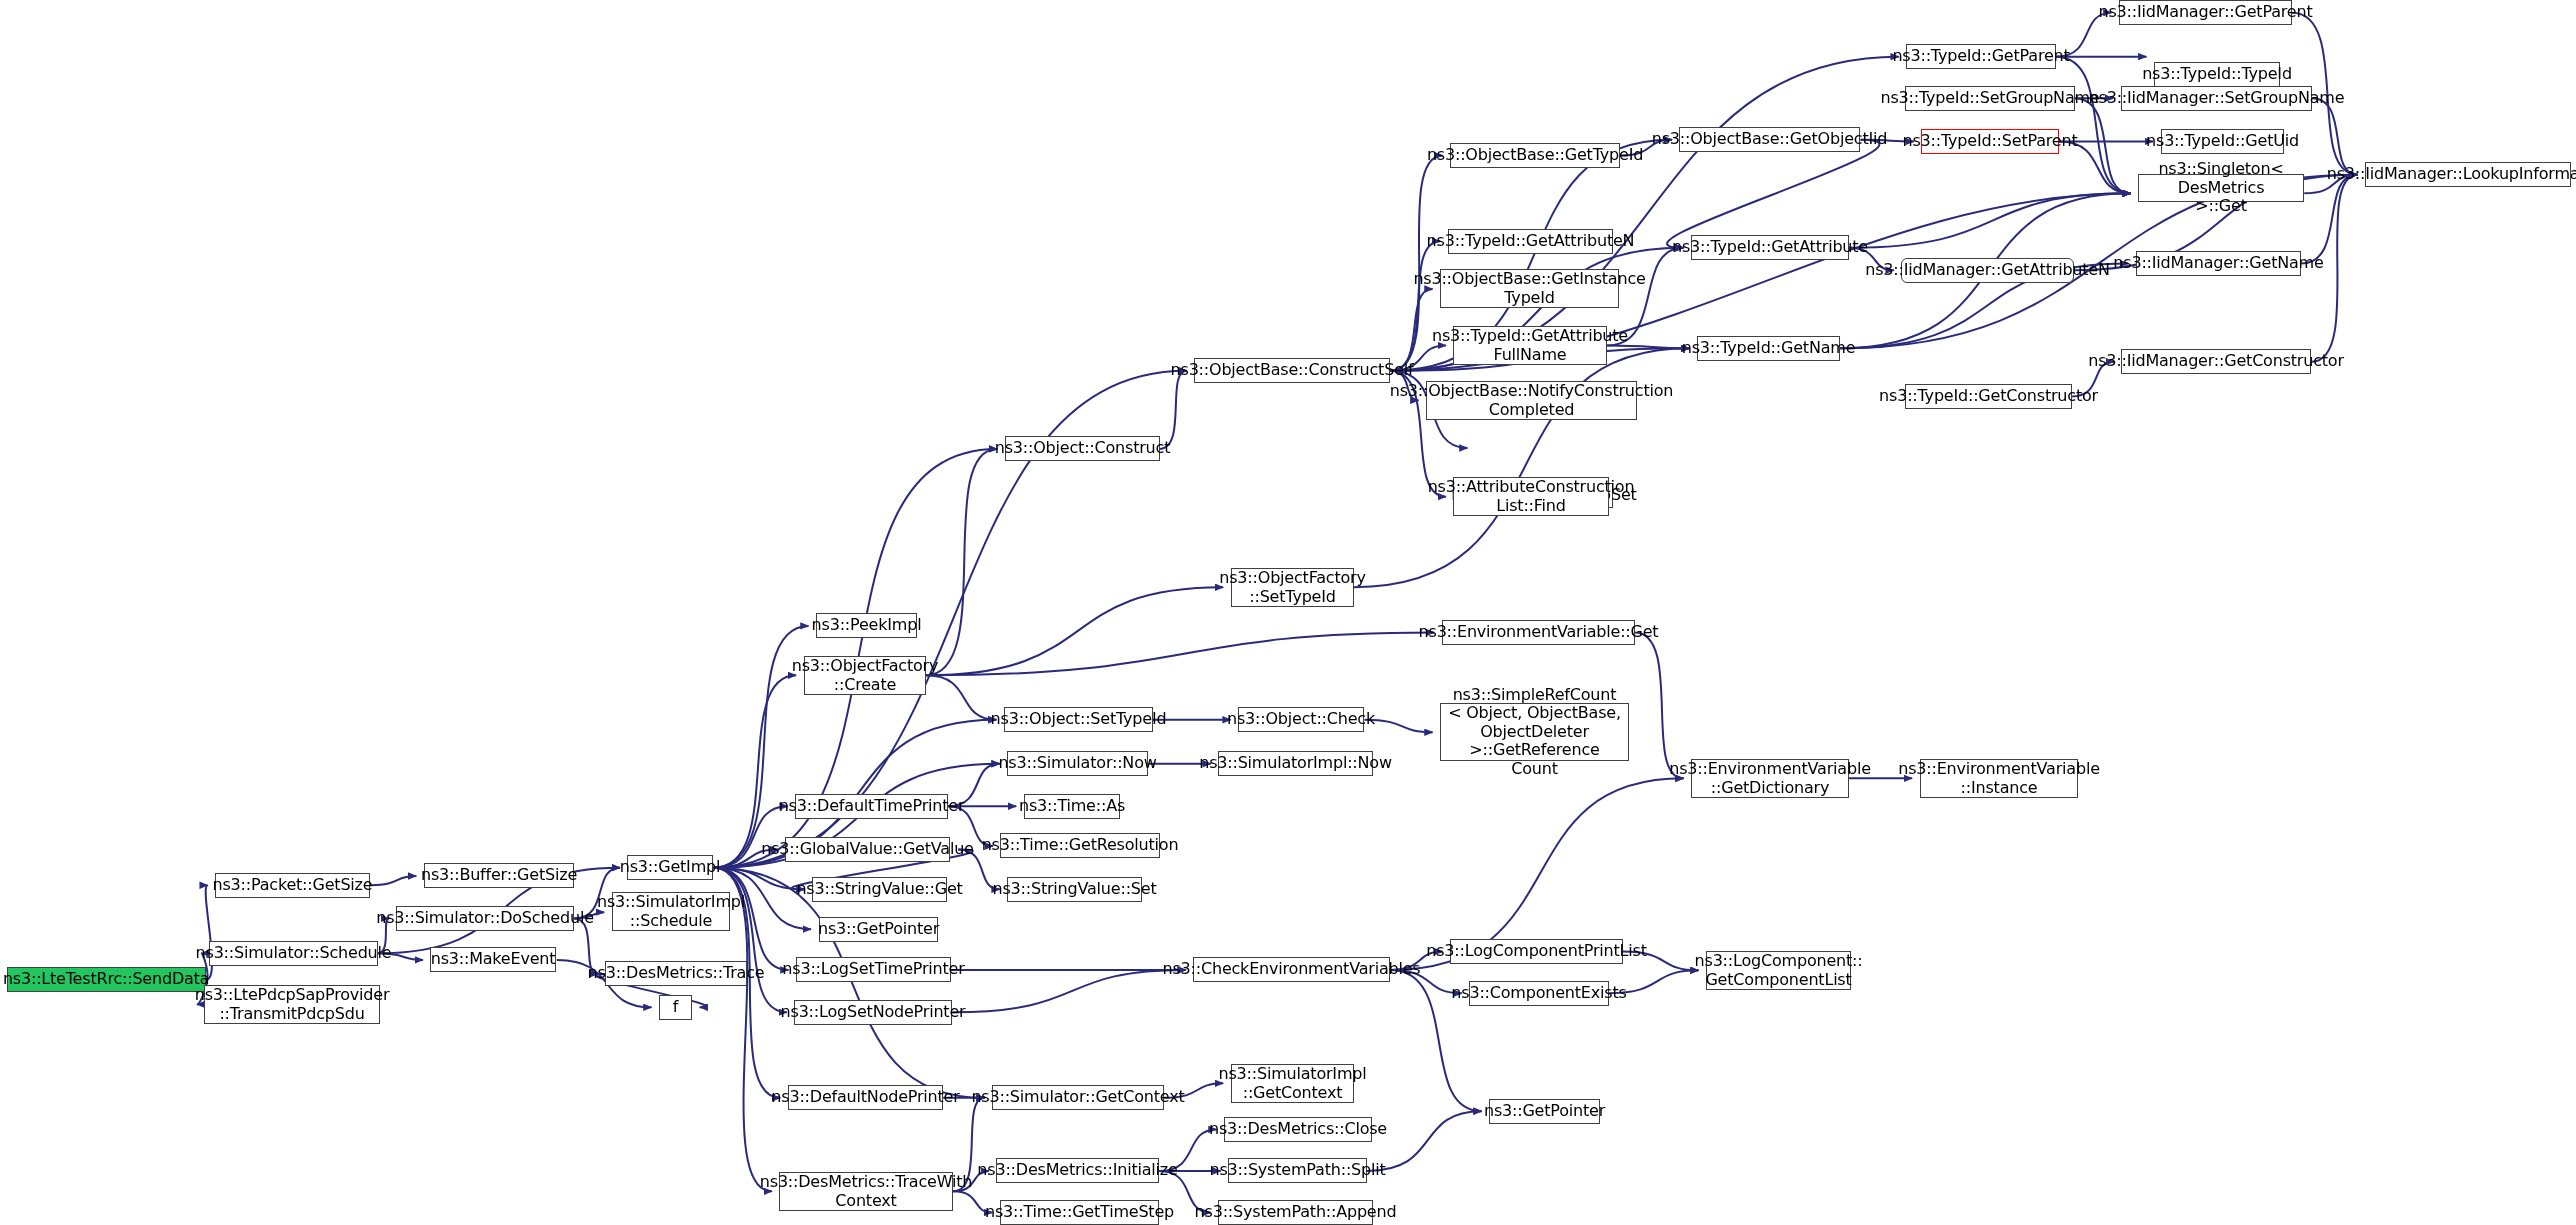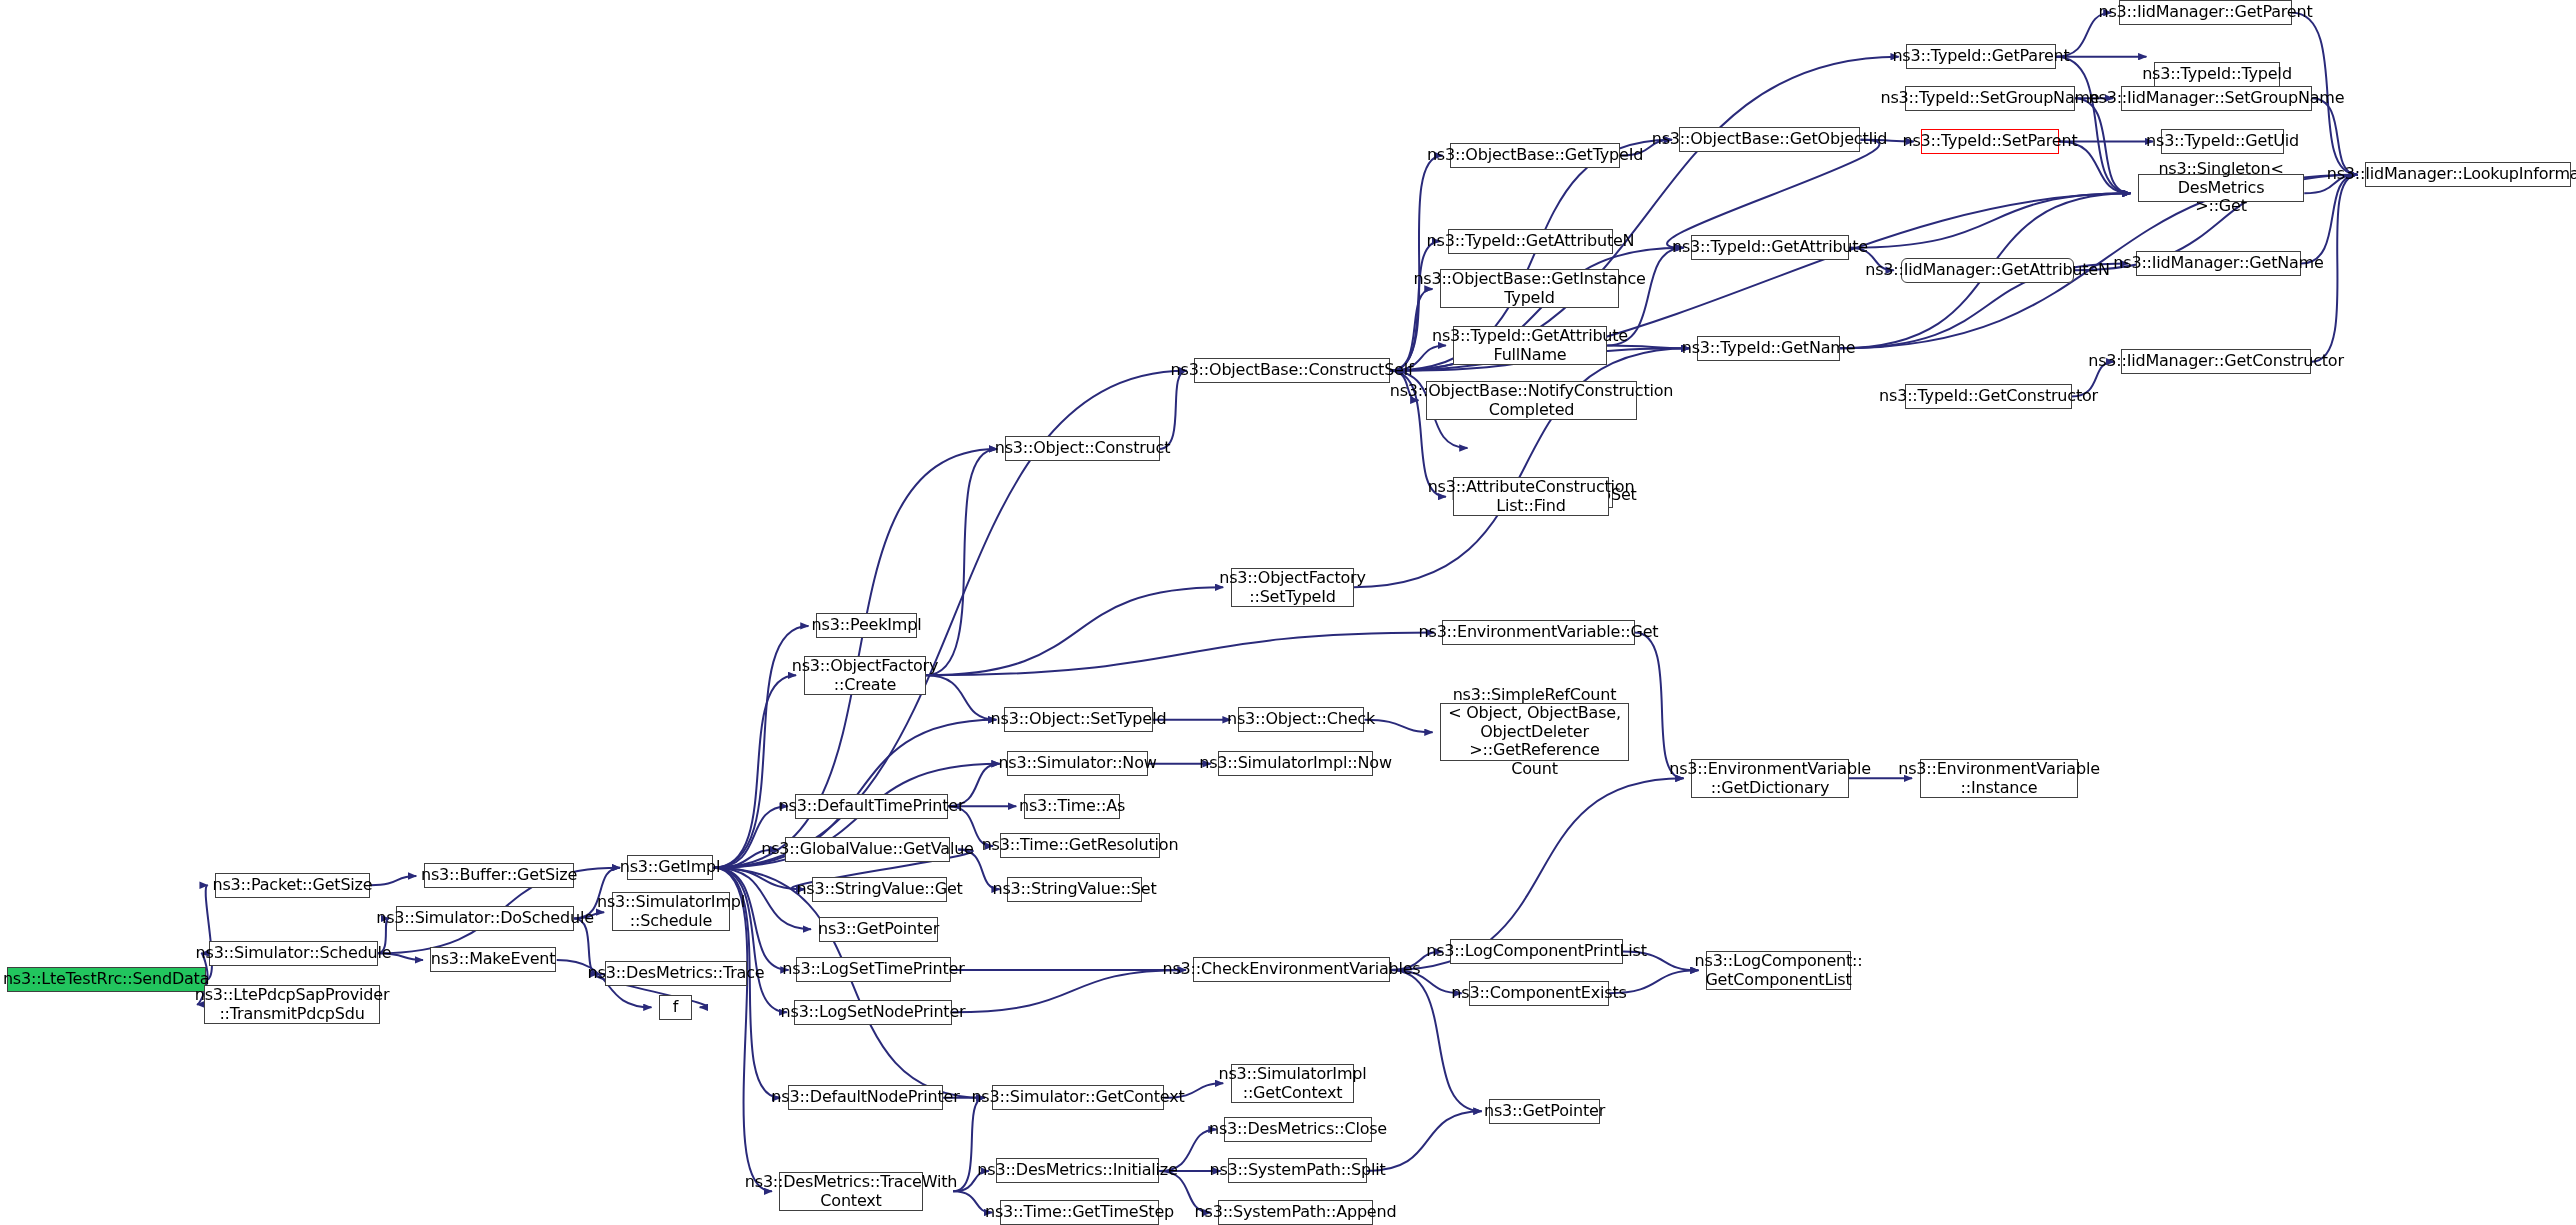--- a/index.html
+++ b/index.html
@@ -160,21 +160,21 @@
     <div class="node thin" style="left: 659px; top: 995px; width: 33px; height: 25px;">f</div>
     <div class="node thin" style="left: 1004px; top: 707px; width: 149px; height: 25px;">ns3::Object::SetTypeId</div>
     <div class="node thin" style="left: 1007px; top: 751px; width: 141px; height: 25px;">ns3::Simulator::Now</div>
     <div class="node thin" style="left: 795px; top: 794px; width: 153px; height: 25px;">ns3::DefaultTimePrinter</div>
     <div class="node thin" style="left: 785px; top: 837px; width: 165px; height: 25px;">ns3::GlobalValue::GetValue</div>
     <div class="node thin" style="left: 812px; top: 877px; width: 135px; height: 25px;">ns3::StringValue::Get</div>
     <div class="node thin" style="left: 819px; top: 917px; width: 119px; height: 25px;">ns3::GetPointer</div>
     <div class="node thin" style="left: 796px; top: 957px; width: 155px; height: 25px;">ns3::LogSetTimePrinter</div>
     <div class="node thin" style="left: 794px; top: 1000px; width: 158px; height: 25px;">ns3::LogSetNodePrinter</div>
     <div class="node thin" style="left: 788px; top: 1085px; width: 155px; height: 25px;">ns3::DefaultNodePrinter</div>
-    <div class="node thin" style="left: 779px; top: 1172px; width: 144px; height: 39px;">ns3::DesMetrics::TraceWith
+    <div class="node thin" style="left: 779px; top: 1172px; width: 174px; height: 39px;">ns3::DesMetrics::TraceWith
 Context</div>
     <div class="node thin" style="left: 1024px; top: 794px; width: 96px; height: 25px;">ns3::Time::As</div>
     <div class="node thin" style="left: 1000px; top: 833px; width: 160px; height: 25px;">ns3::Time::GetResolution</div>
     <div class="node thin" style="left: 1007px; top: 877px; width: 135px; height: 25px;">ns3::StringValue::Set</div>
     <div class="node thin" style="left: 1238px; top: 707px; width: 126px; height: 25px;">ns3::Object::Check</div>
     <div class="node thin" style="left: 1218px; top: 751px; width: 155px; height: 25px;">ns3::SimulatorImpl::Now</div>
     <div class="node thin" style="left: 992px; top: 1085px; width: 172px; height: 25px;">ns3::Simulator::GetContext</div>
     <div class="node thin" style="left: 996px; top: 1158px; width: 163px; height: 25px;">ns3::DesMetrics::Initialize</div>
     <div class="node thin" style="left: 1000px; top: 1200px; width: 159px; height: 25px;">ns3::Time::GetTimeStep</div>
     <div class="node thin" style="left: 1005px; top: 436px; width: 155px; height: 25px;">ns3::Object::Construct</div>

